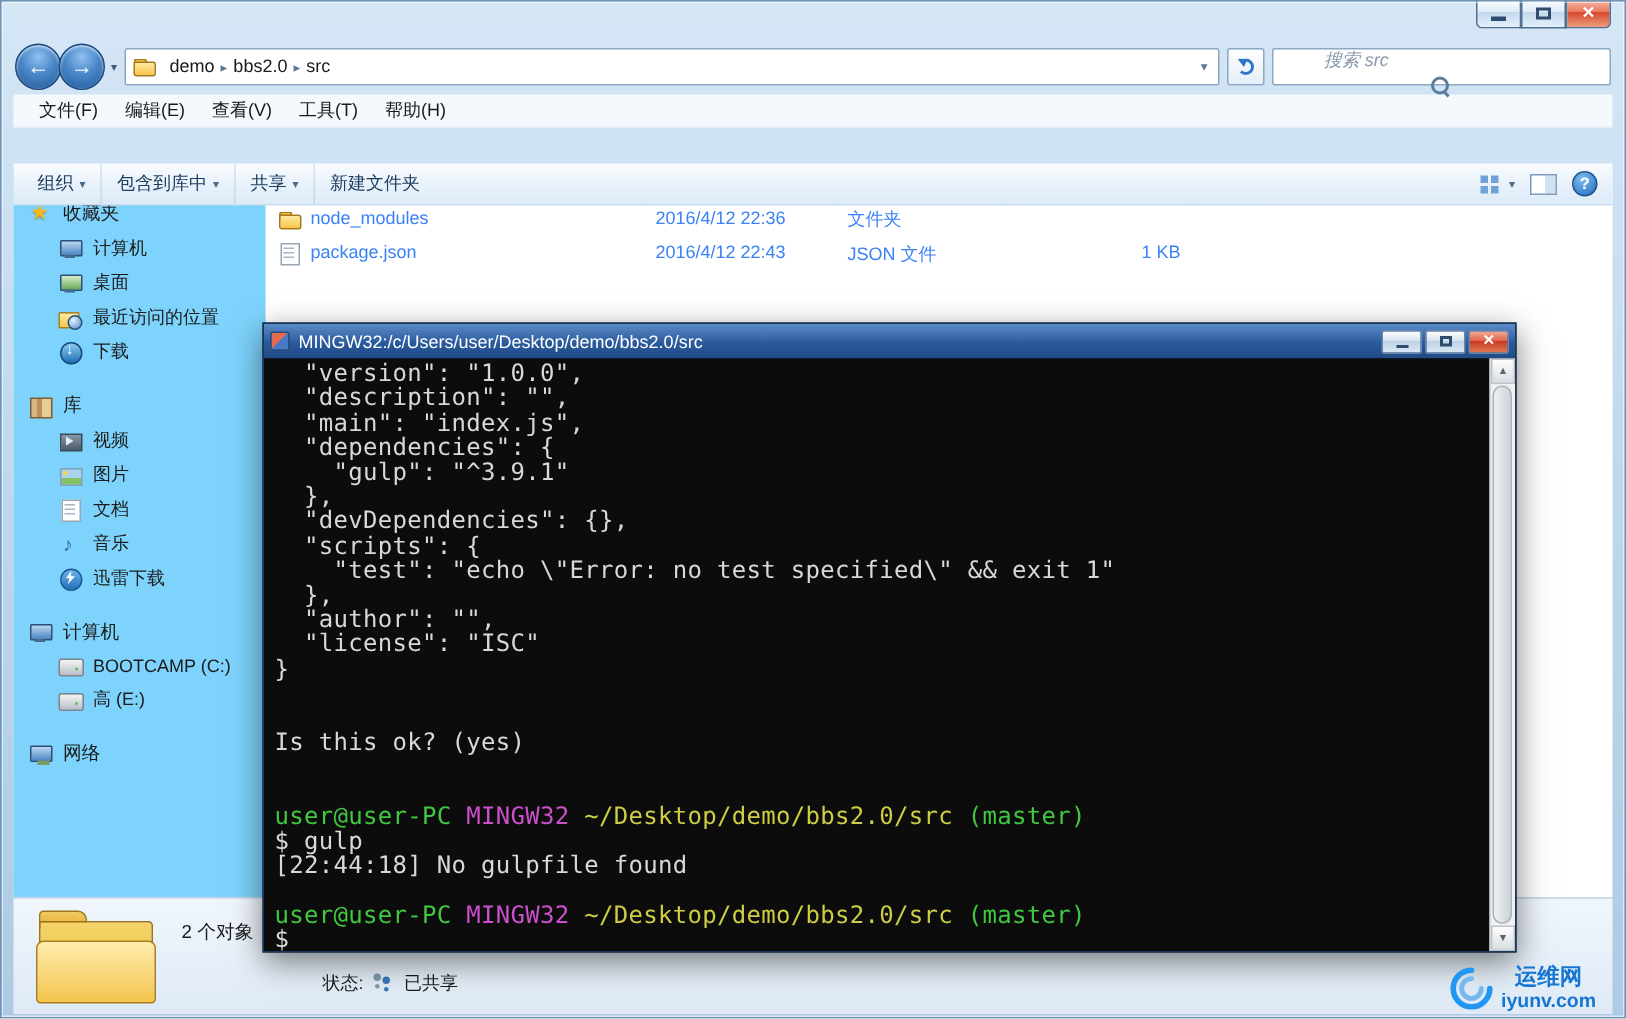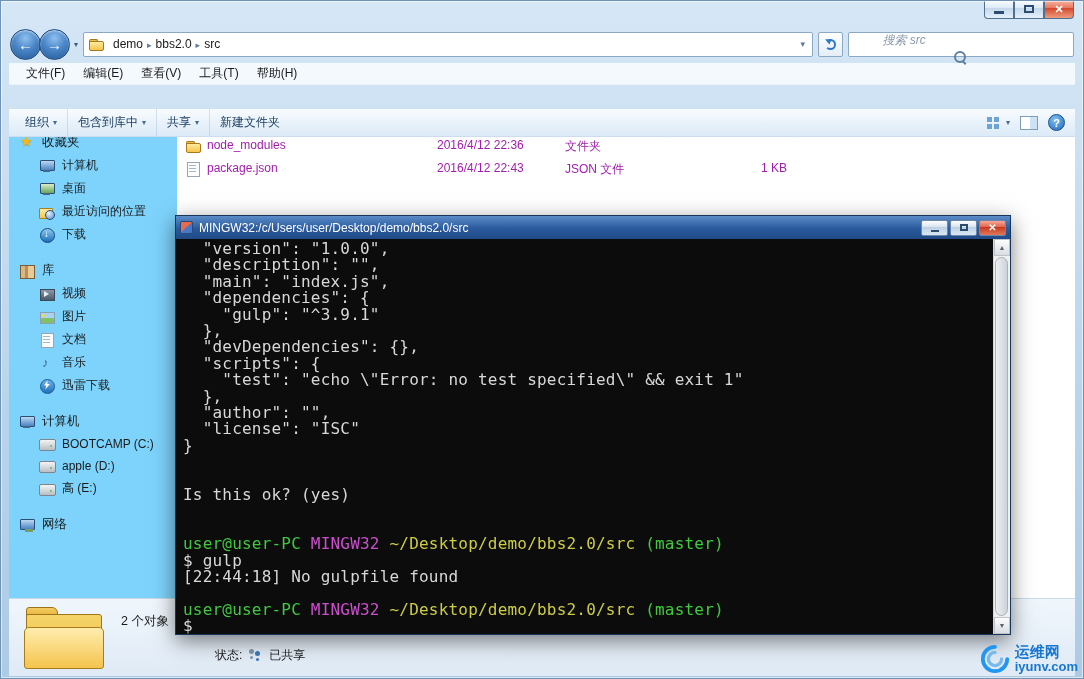--- a/index.html
+++ b/index.html
@@ -61,21 +61,21 @@
 .main{position:absolute;top:113px;left:9px;right:9px;bottom:81px;background:#fff;display:flex;z-index:2;}
 .sidebar{width:168px;padding-top:18px;overflow:hidden;background:#7dd3fc;}
 .sb-group{margin-bottom:13px;}
 .sb-header{display:flex;align-items:center;gap:7px;padding:3px 4px 3px 10px;font-size:12.5px;color:#1b1b1b;}
 .sb-item{display:flex;align-items:center;gap:7px;padding:3px 4px 3px 30px;font-size:12px;color:#1b1b1b;white-space:nowrap;}
 .filearea{flex:1;position:relative;padding-top:2px;}
 .list-header{display:flex;height:23px;}
 .list-header .col{border-right:1px solid #eef3f8;color:#3c5a78;}
 .col{display:flex;align-items:flex-start;padding:0 8px;font-size:12px;overflow:hidden;white-space:nowrap;}
 .col-0{width:252px;}.col-1{width:128px;}.col-2{width:112px;}.col-3{width:86px;margin-left:40px;}
-.file-row{display:flex;height:23px;color:#a21caf;}
+.file-row{display:flex;height:23px;color:#3b82f6;}
 .cell-name{gap:6px;}
 .cell-size{justify-content:flex-end;}
 
 
 .details{position:absolute;left:9px;right:9px;bottom:3px;height:78px;background:linear-gradient(#f0f6fc,#dfeaf6);border-top:1px solid #c9d9e9;z-index:2;}
 .d-count{position:absolute;left:112px;top:14px;font-size:12.5px;color:#1b1b1b;}
 .d-status{position:absolute;left:206px;top:48px;display:flex;align-items:center;gap:6px;font-size:12px;color:#1b1b1b;}
 .share-icon{width:15px;height:13px;position:relative;display:inline-block;}
 .share-icon::before{content:"";position:absolute;left:1px;top:0;width:5px;height:5px;border-radius:50%;background:#8098b0;box-shadow:0 6px 0 -1px #8098b0;}
 .share-icon::after{content:"";position:absolute;left:7px;top:2px;width:5px;height:5px;border-radius:50%;background:#3f78b8;box-shadow:0 6px 0 -1px #3f78b8;}
@@ -124,21 +124,21 @@
 .t-btn.close span{font-size:10px;font-weight:bold;line-height:1;}
 .t-body{position:absolute;top:23px;left:0;right:0;bottom:0;display:flex;}
 .t-console{flex:1;background:#0c0c0c;padding:2px 0 0 7px;overflow:hidden;font-family:"DejaVu Sans Mono",monospace;font-size:16px;line-height:16.4px;letter-spacing:.2px;}
 .term-line{white-space:pre;min-height:16.4px;color:#d8d8d8;}
 .t-scrollbar{width:17px;flex:none;background:#f0f0f0;position:relative;border-left:1px solid #d8d8d8;}
 .sb-btn{position:absolute;left:0;width:16px;height:17px;background:linear-gradient(#fdfdfd,#d9dee3);border:1px solid #bdc3ca;color:#5a646e;font-size:7px;display:flex;align-items:center;justify-content:center;}
 .sb-up{top:0;}.sb-down{bottom:0;}
 .sb-thumb{position:absolute;left:1px;right:2px;top:18px;bottom:18px;background:linear-gradient(90deg,#eef0f2,#cdd3da);border:1px solid #a9b1bb;border-radius:7px;}
 
 
-.watermark{position:absolute;right:6px;bottom:4px;display:flex;align-items:center;gap:5px;z-index:30;}
+.watermark{position:absolute;right:20px;bottom:4px;display:flex;align-items:center;gap:5px;z-index:30;text-align:center;}
 .wm-text{display:flex;flex-direction:column;line-height:1.15;}
 .wm-name{font-size:15px;font-weight:bold;color:#1677d2;}
 .wm-domain{font-size:13px;font-weight:bold;color:#1677d2;}
 </style>
 </head>
 <body>
 
 <div class="glass-edge"></div>
 
 <div>
@@ -266,24 +266,20 @@
           </div>
         </div>
         <div class="sb-group">
           <div class="sb-header">
             <span class="ic ic-computer"></span>
             <span>计算机</span>
           </div>
           <div class="sb-item">
             <span class="ic ic-drive"></span>
             <span>BOOTCAMP (C:)</span>
-          </div>
-          <div class="sb-item">
-            <span class="ic ic-drive"></span>
-            <span>apple (D:)</span>
           </div>
           <div class="sb-item">
             <span class="ic ic-drive"></span>
             <span>高 (E:)</span>
           </div>
         </div>
         <div class="sb-group">
           <div class="sb-header">
             <span class="ic ic-network"></span>
             <span>网络</span>

